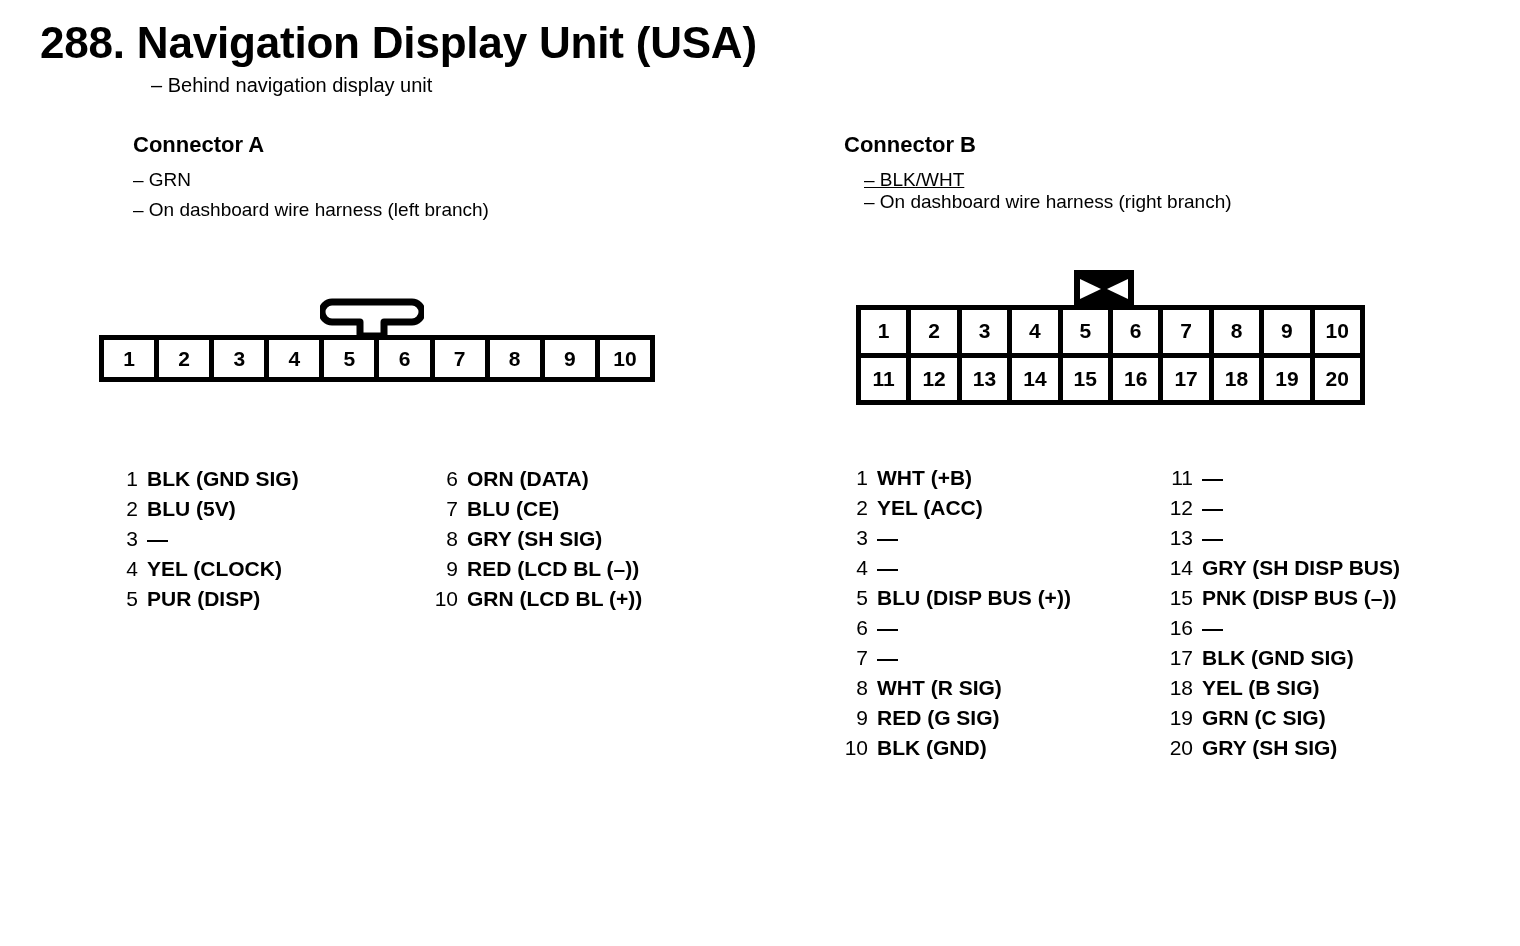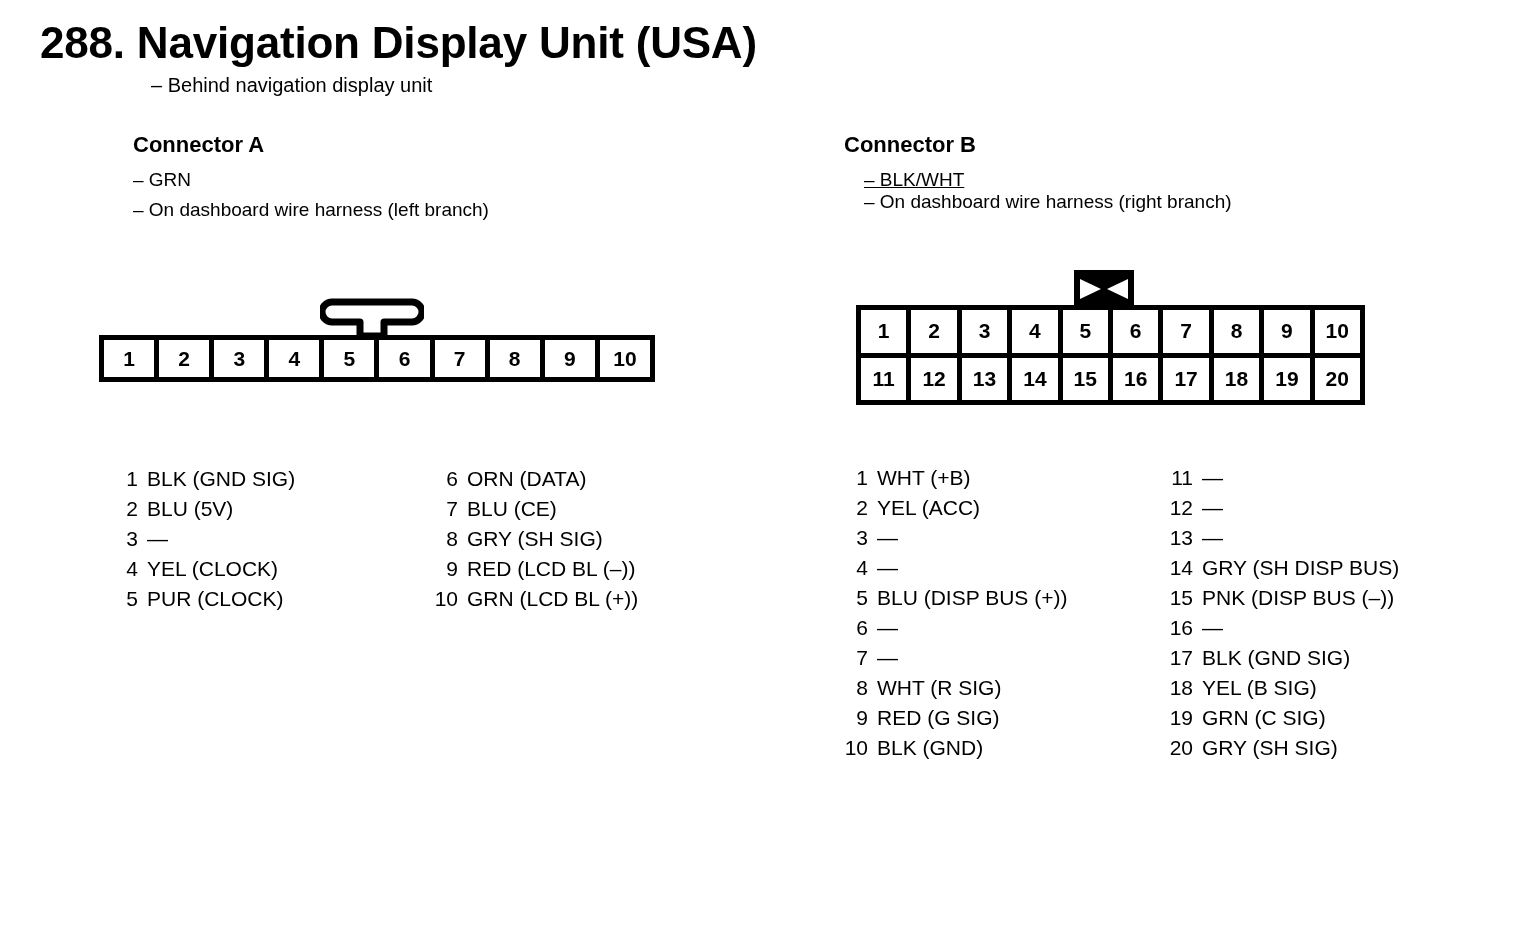--- a/index.html
+++ b/index.html
@@ -109,20 +109,21 @@
     height: 30px;
     white-space: nowrap;
   }
   .pin-no {
     width: 30px;
     text-align: right;
     flex: 0 0 30px;
   }
   .pin-desc {
     margin-left: 9px;
+    font-weight: bold;
   }
 </style>
 </head>
 <body>
 
 <div class="page-title">
   <span class="num">288.</span><span>Navigation Display Unit (USA)</span>
 </div>
 <div class="subtitle">– Behind navigation display unit</div>
 
@@ -164,21 +165,21 @@
     <div class="pin-row">
       <span class="pin-no">3</span>
       <span class="pin-desc">—</span>
     </div>
     <div class="pin-row">
       <span class="pin-no">4</span>
       <span class="pin-desc">YEL (CLOCK)</span>
     </div>
     <div class="pin-row">
       <span class="pin-no">5</span>
-      <span class="pin-desc">PUR (CLOCK)</span>
+      <span class="pin-desc">PUR (DISP)</span>
     </div>
   </div>
 
   <div class="pinlist" style="left:428px; top:467px;">
     <div class="pin-row">
       <span class="pin-no">6</span>
       <span class="pin-desc">ORN (DATA)</span>
     </div>
     <div class="pin-row">
       <span class="pin-no">7</span>

